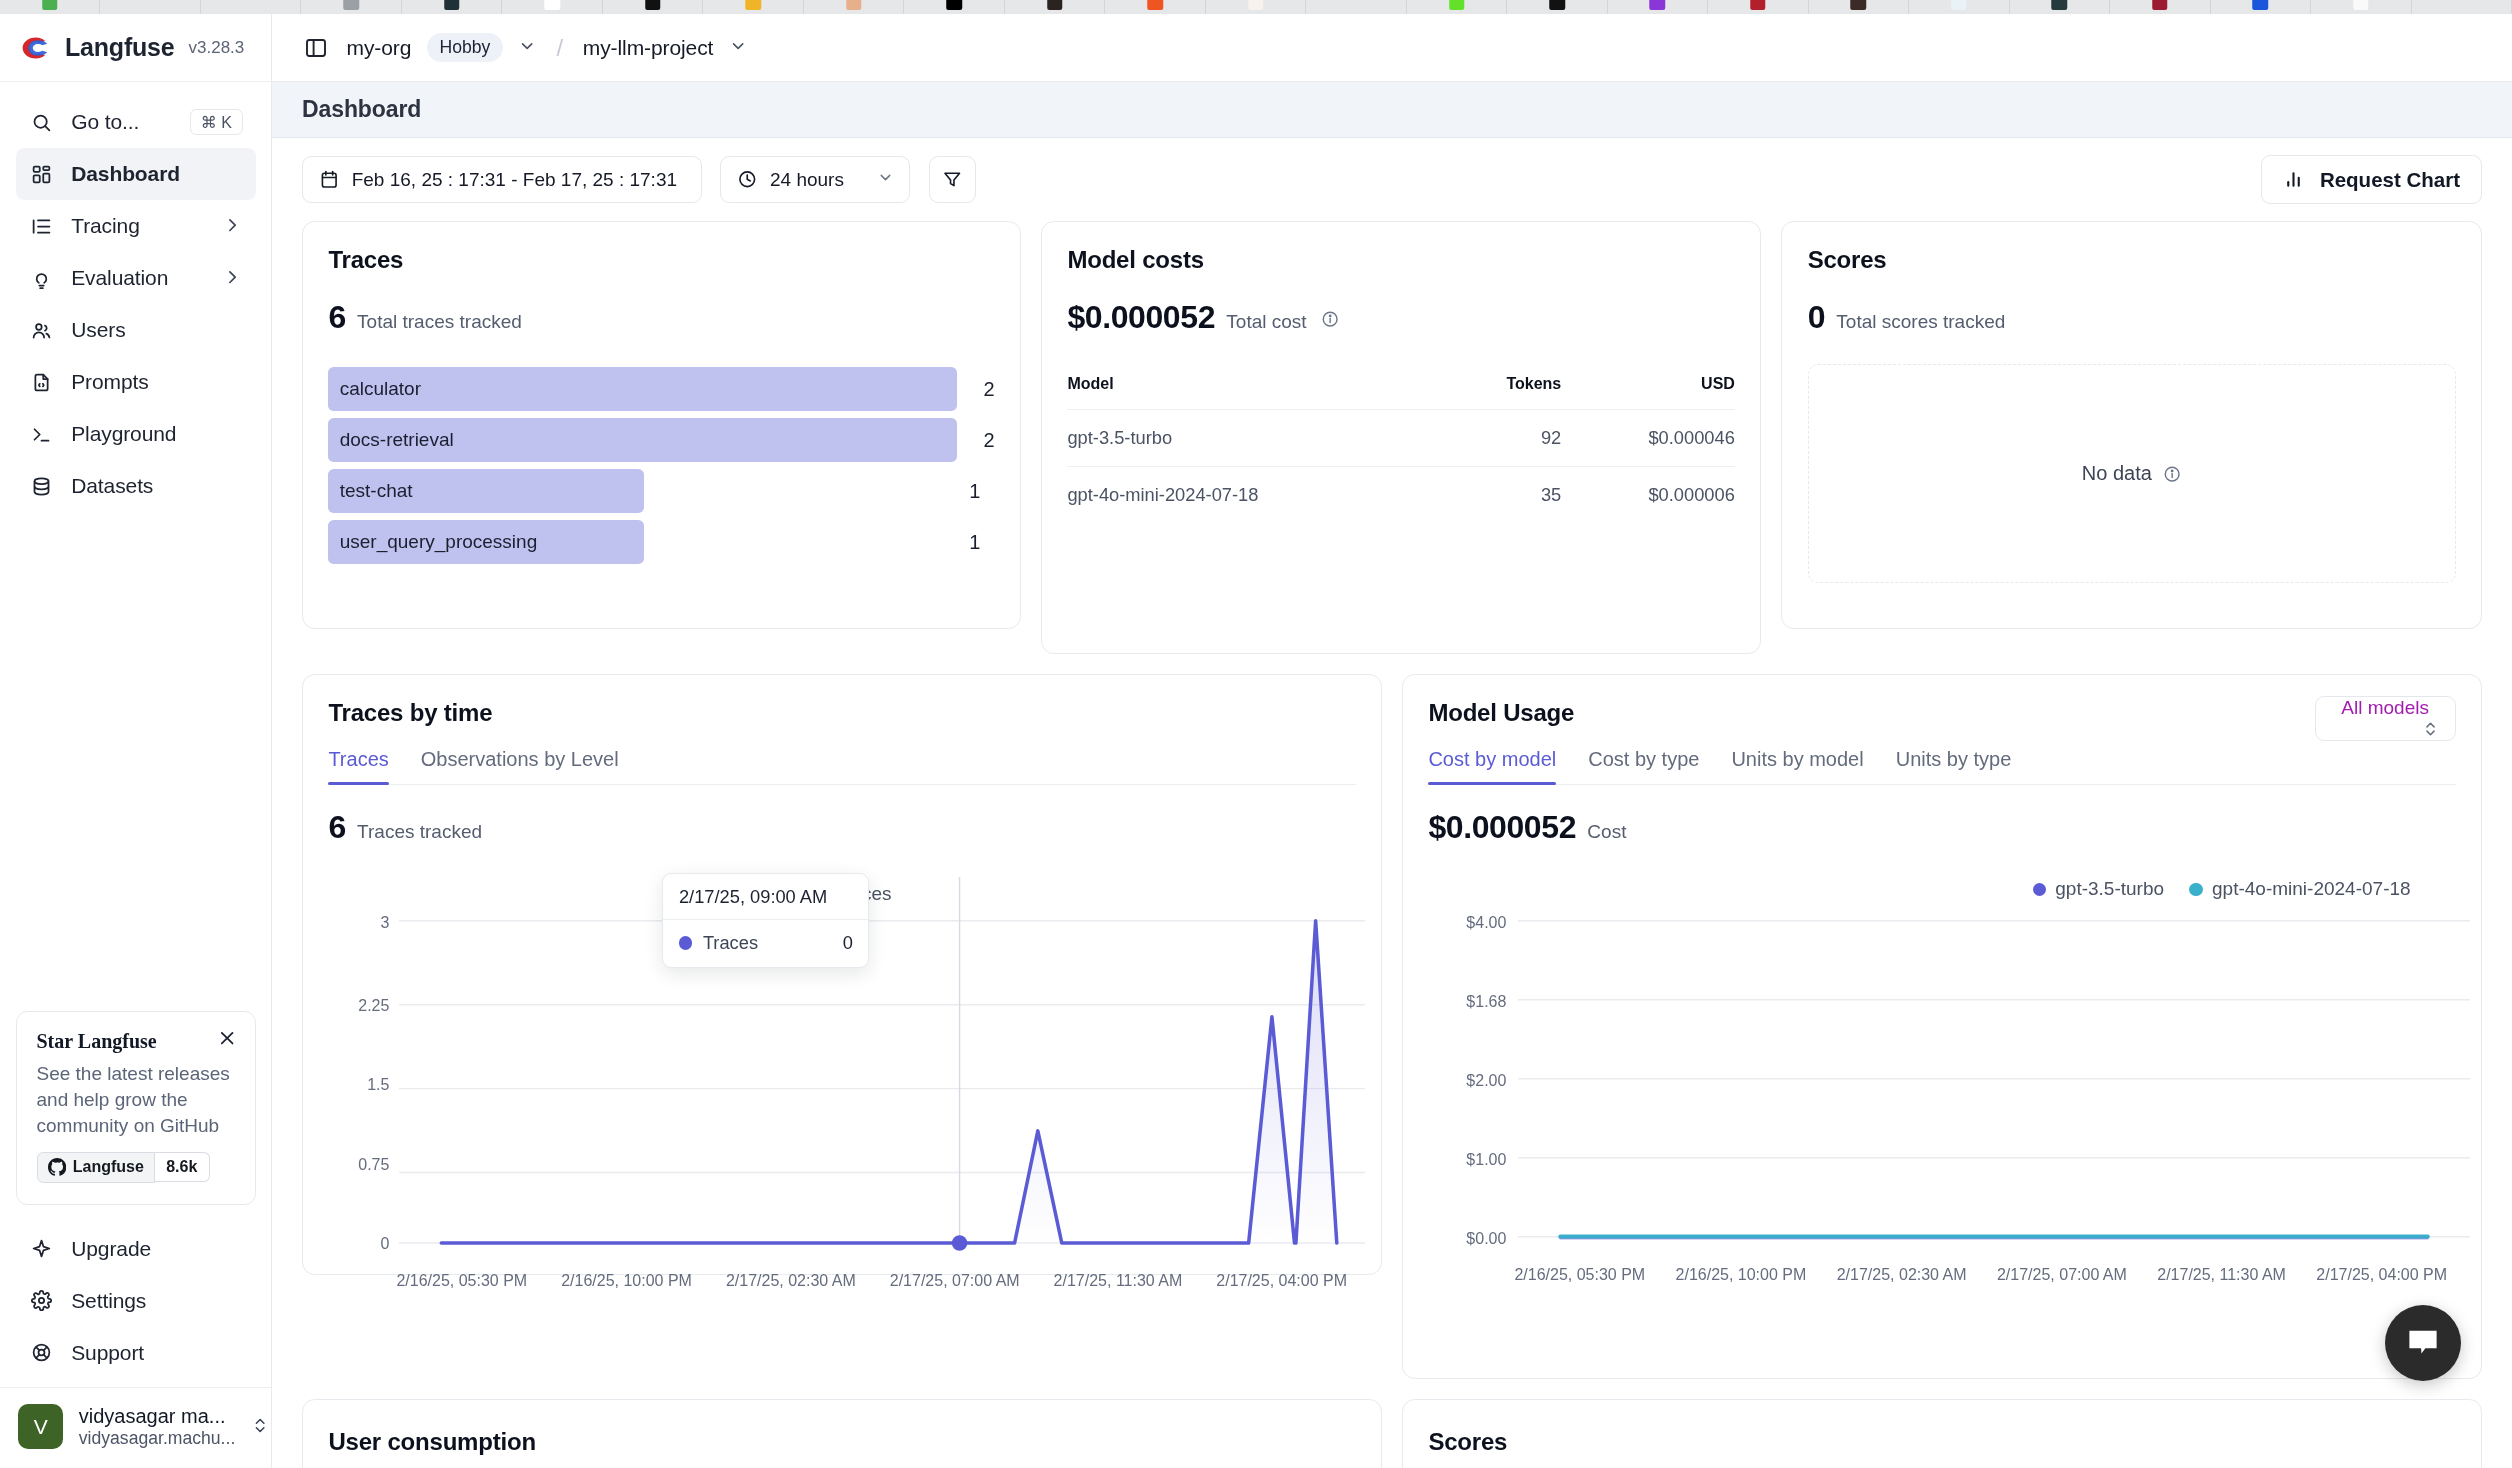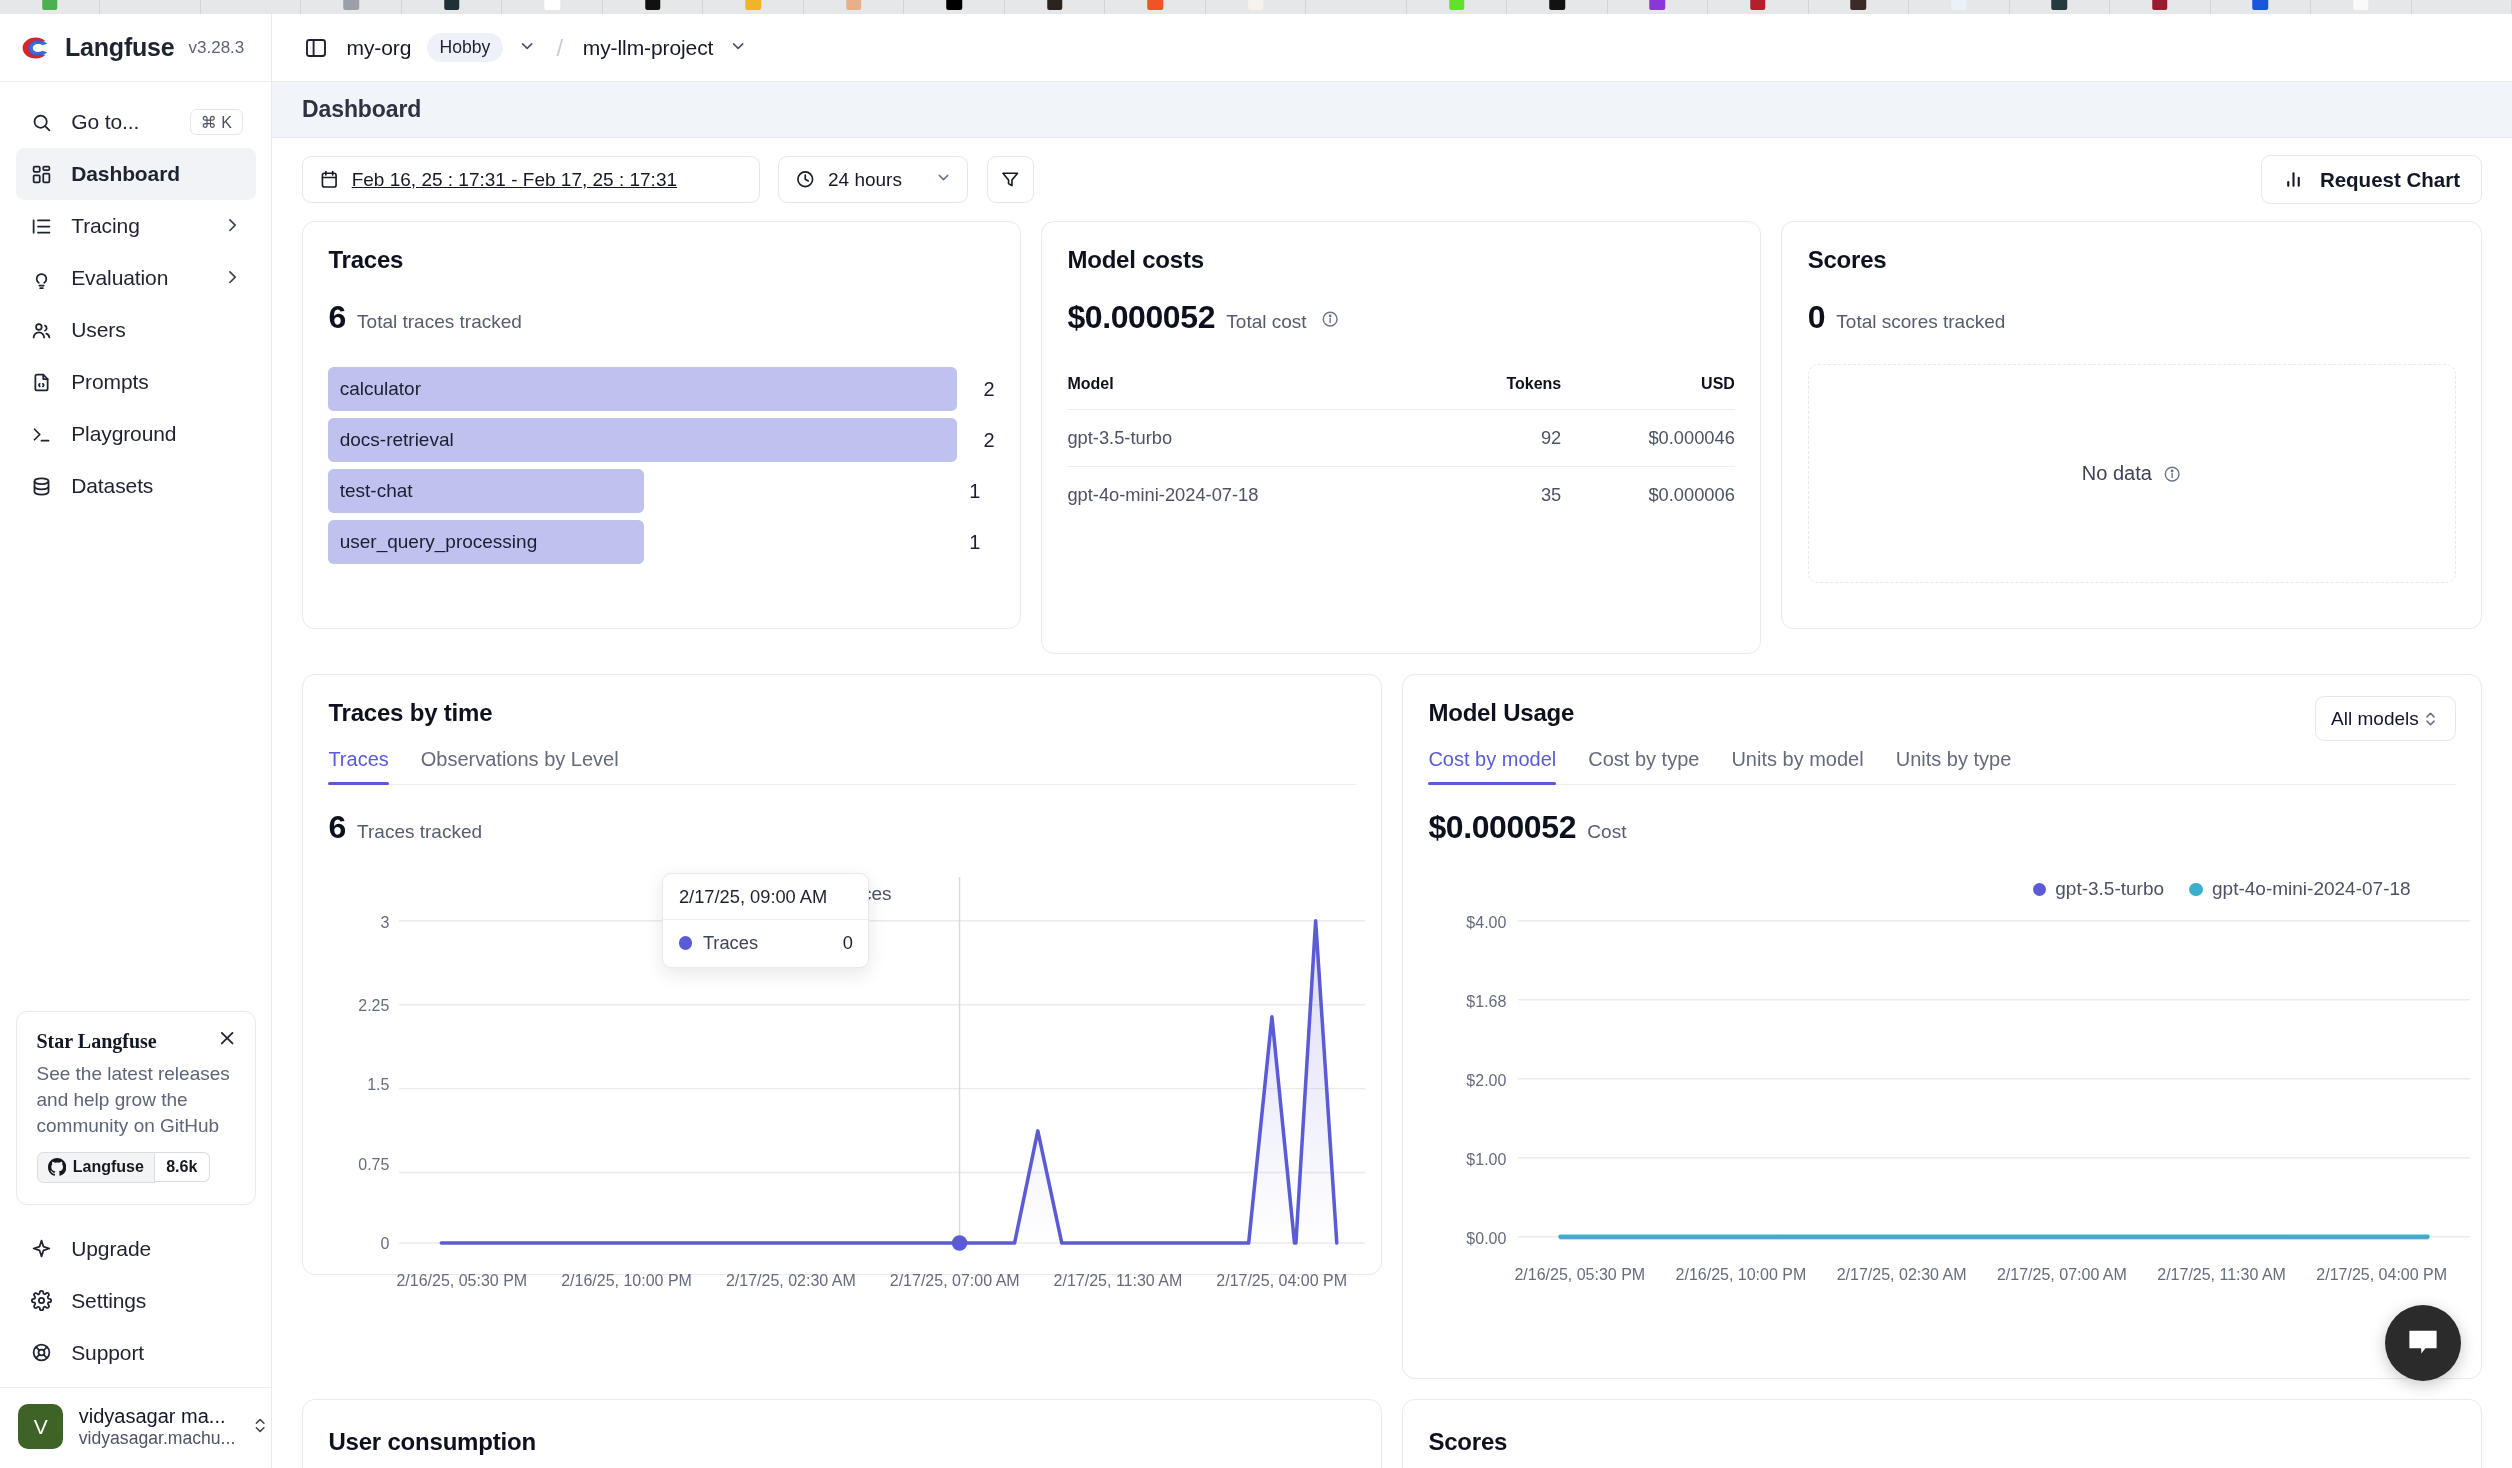--- a/index.html
+++ b/index.html
@@ -85,21 +85,21 @@
   .pagehead { height:56px; flex:0 0 56px; background:#f1f4f9;
               display:flex; align-items:center; padding:0 30px;
               border-bottom:0.7px solid #e4e8ee;}
   .pagetitle { font-size:23px; font-weight:700; color:#2d3340; letter-spacing:-0.1px;}
 
   .toolbar { height:83px; flex:0 0 83px; display:flex; align-items:center; gap:18.3px;
              padding:0 30px; background:#fff; }
   .ctl { height:47px; border:0.7px solid #e4e7ec; border-radius:9.2px; background:#fff;
          display:flex; align-items:center; gap:12.7px; padding:0 15.5px;
          font-size:19px; color:#151a26; cursor:pointer; }
-  .ctl.daterange { width:458px;text-decoration:underline; }
+  .ctl.daterange { width:400px; }
   .ctl.gran { width:190px; }
   .ctl.gran .gchev { margin-left:auto; color:#6b7384; }
   .ctl.sq { width:47px; justify-content:center; padding:0; }
   .reqchart { margin-left:auto; height:49px; border:0.7px solid #e4e7ec; border-radius:9.2px;
               background:#fff; display:flex; align-items:center; gap:15.5px;
               padding:0 21px; font-size:20.5px; font-weight:700; color:#121826; cursor:pointer;}
 
   .content { flex:1 1 auto; padding:0 30px 0 30px; overflow:hidden;}
   .row { display:flex; gap:20px; margin-bottom:20px; }
 
@@ -157,21 +157,21 @@
   .tt-row { display:flex; align-items:center; gap:10.6px; padding:12px 15.5px 12.7px 15.5px;
             font-size:18.3px; color:#3c4456;}
   .tt-val { margin-left:auto; color:#1c2230; }
 
   .axis-y { position:absolute; left:0; font-size:16px; color:#646c7d; text-align:right;
             width:61px; }
   .axis-x { display:flex; justify-content:space-between; font-size:16px; color:#646c7d;
             margin-top:7px; }
   .sel { height:45px; border:0.7px solid #e4e7ec; border-radius:9.2px; background:#fff;
          display:flex; align-items:center; padding:0 15.5px; font-size:19px;
-         color:#0f172a; cursor:pointer; width:141px;}
+         color:#a21caf; cursor:pointer; width:141px;flex-direction:column;}
   .sel .schev { margin-left:auto; color:#636b7d; display:flex; flex-direction:column;
                 line-height:.55; font-size:15.5px;}
 
   .chatbtn { position:absolute; right:51px; bottom:87px; width:76px; height:76px;
              border-radius:50%; background:#2b2b2b; display:flex; align-items:center;
              justify-content:center; cursor:pointer; z-index:20;
              box-shadow:0 4.2px 15.5px rgba(0,0,0,.22);}
 </style>
 </head>
 <body>

